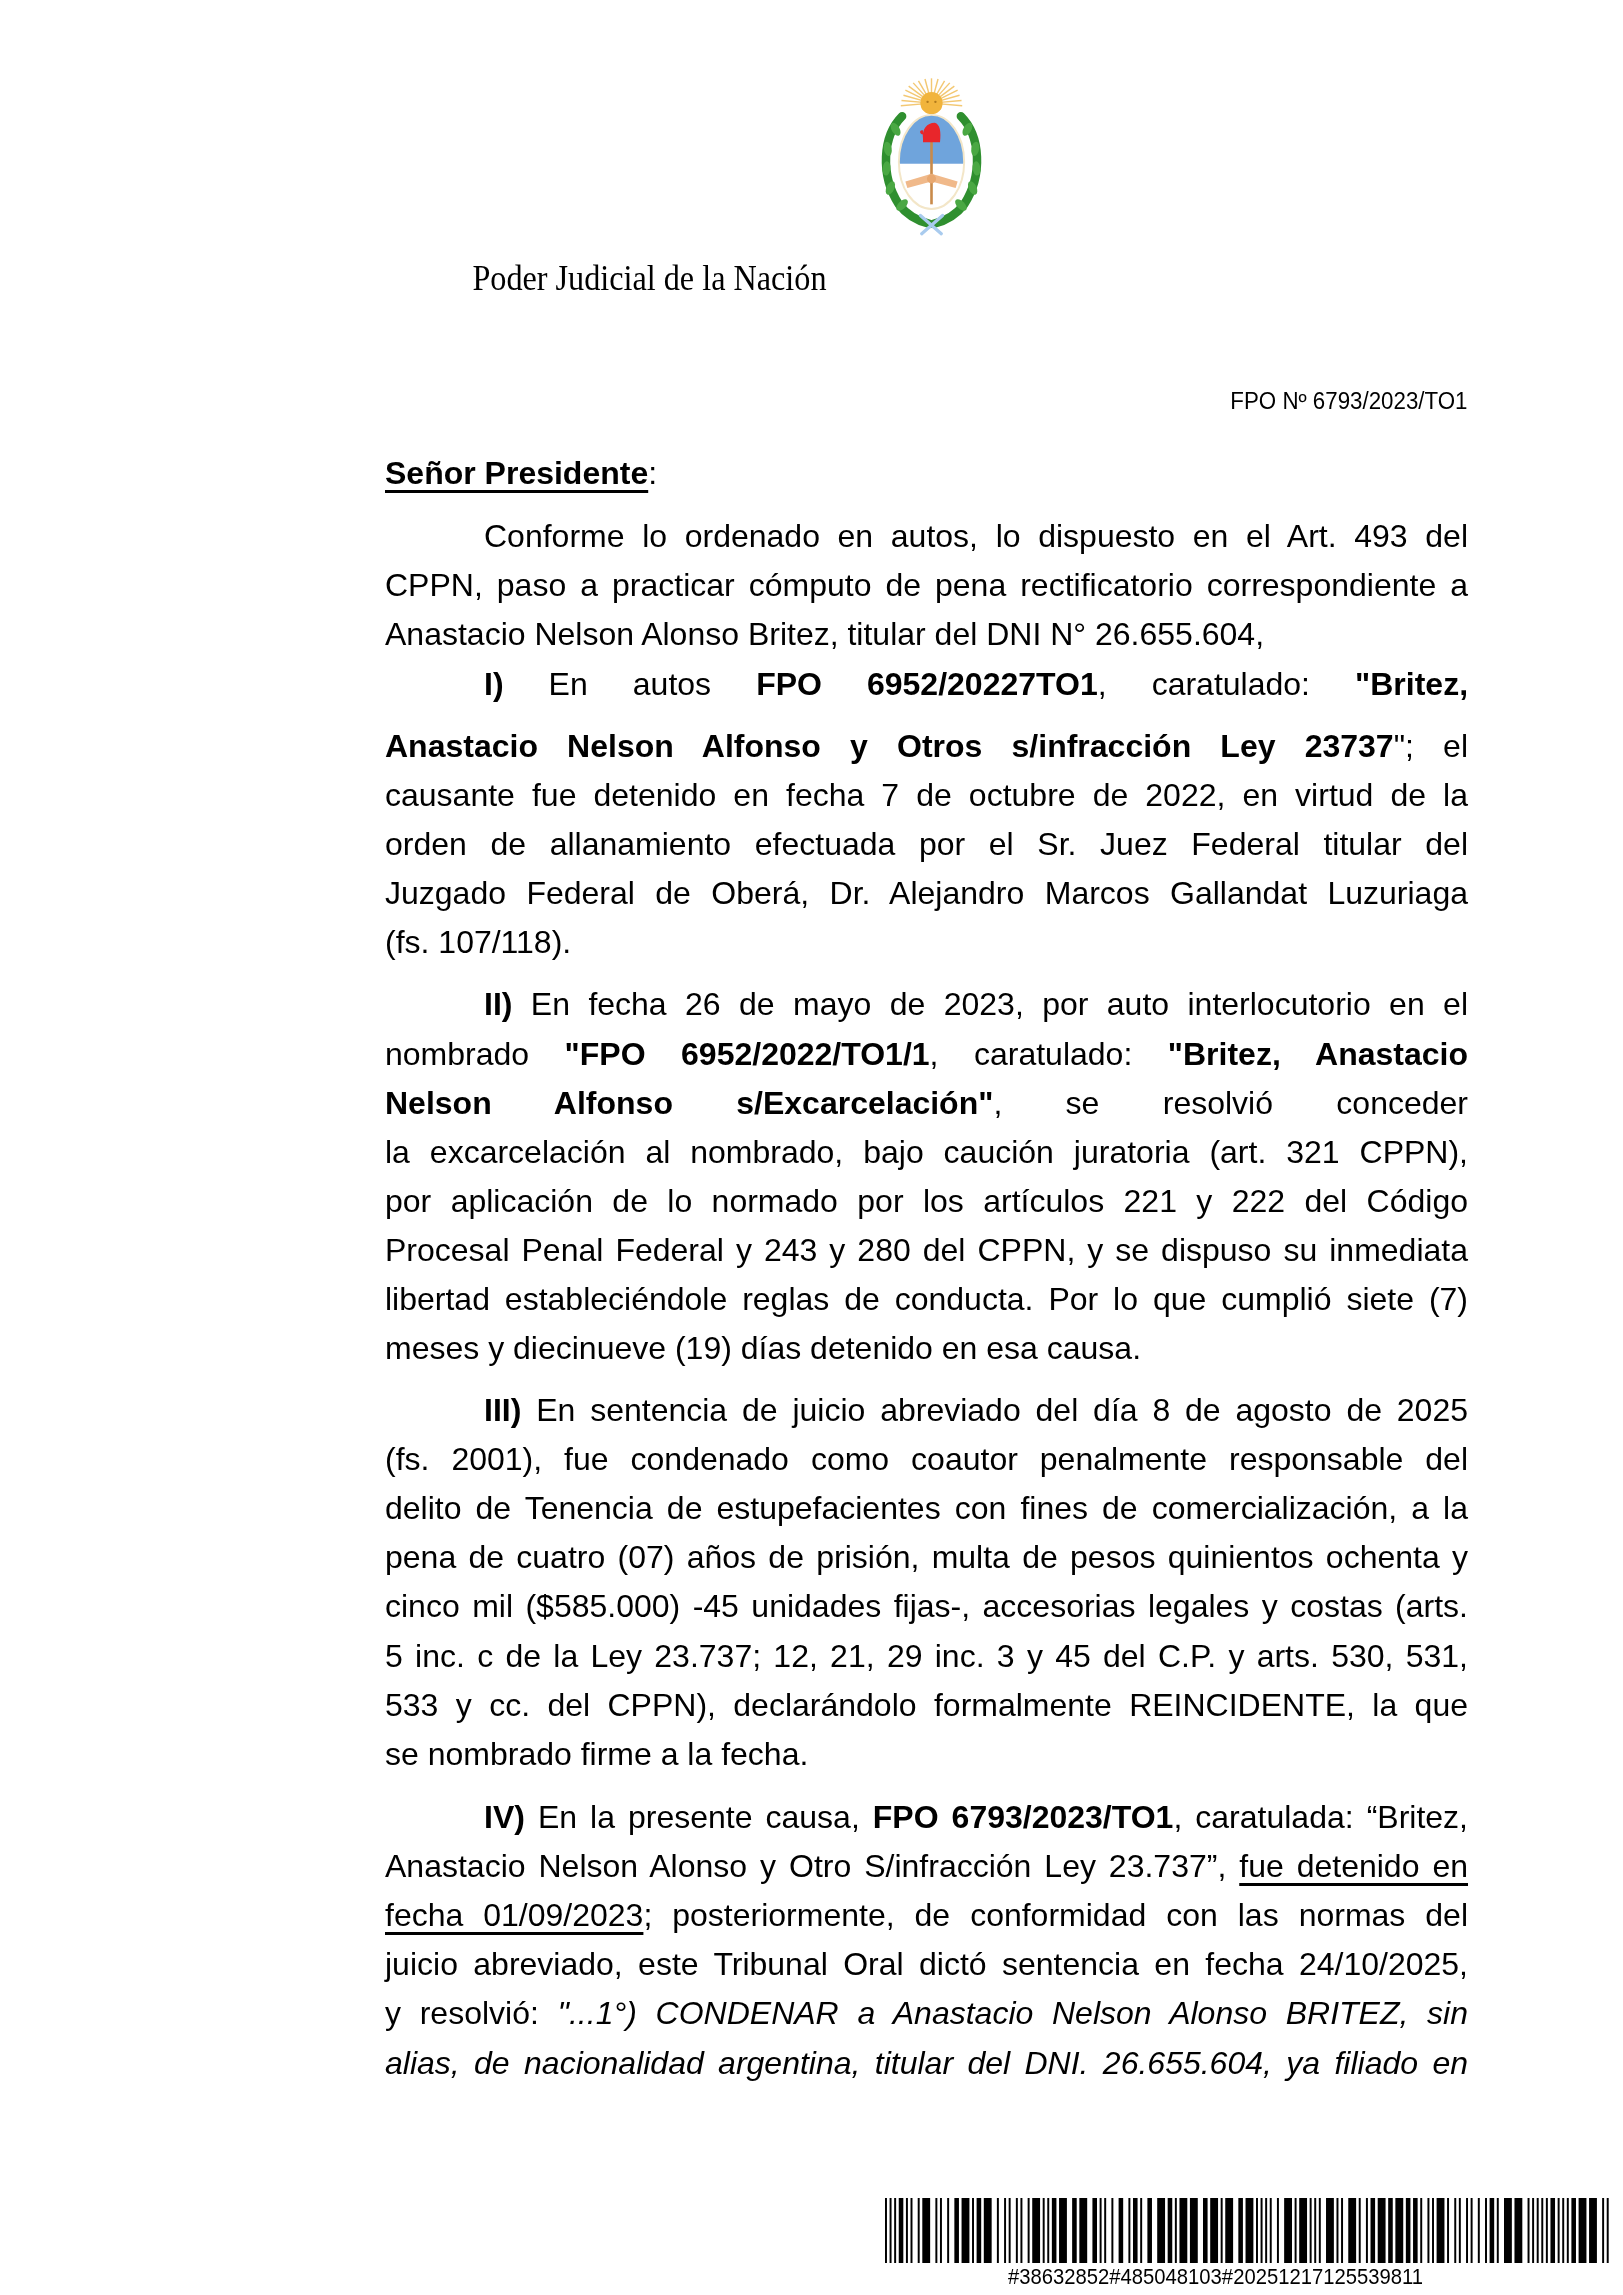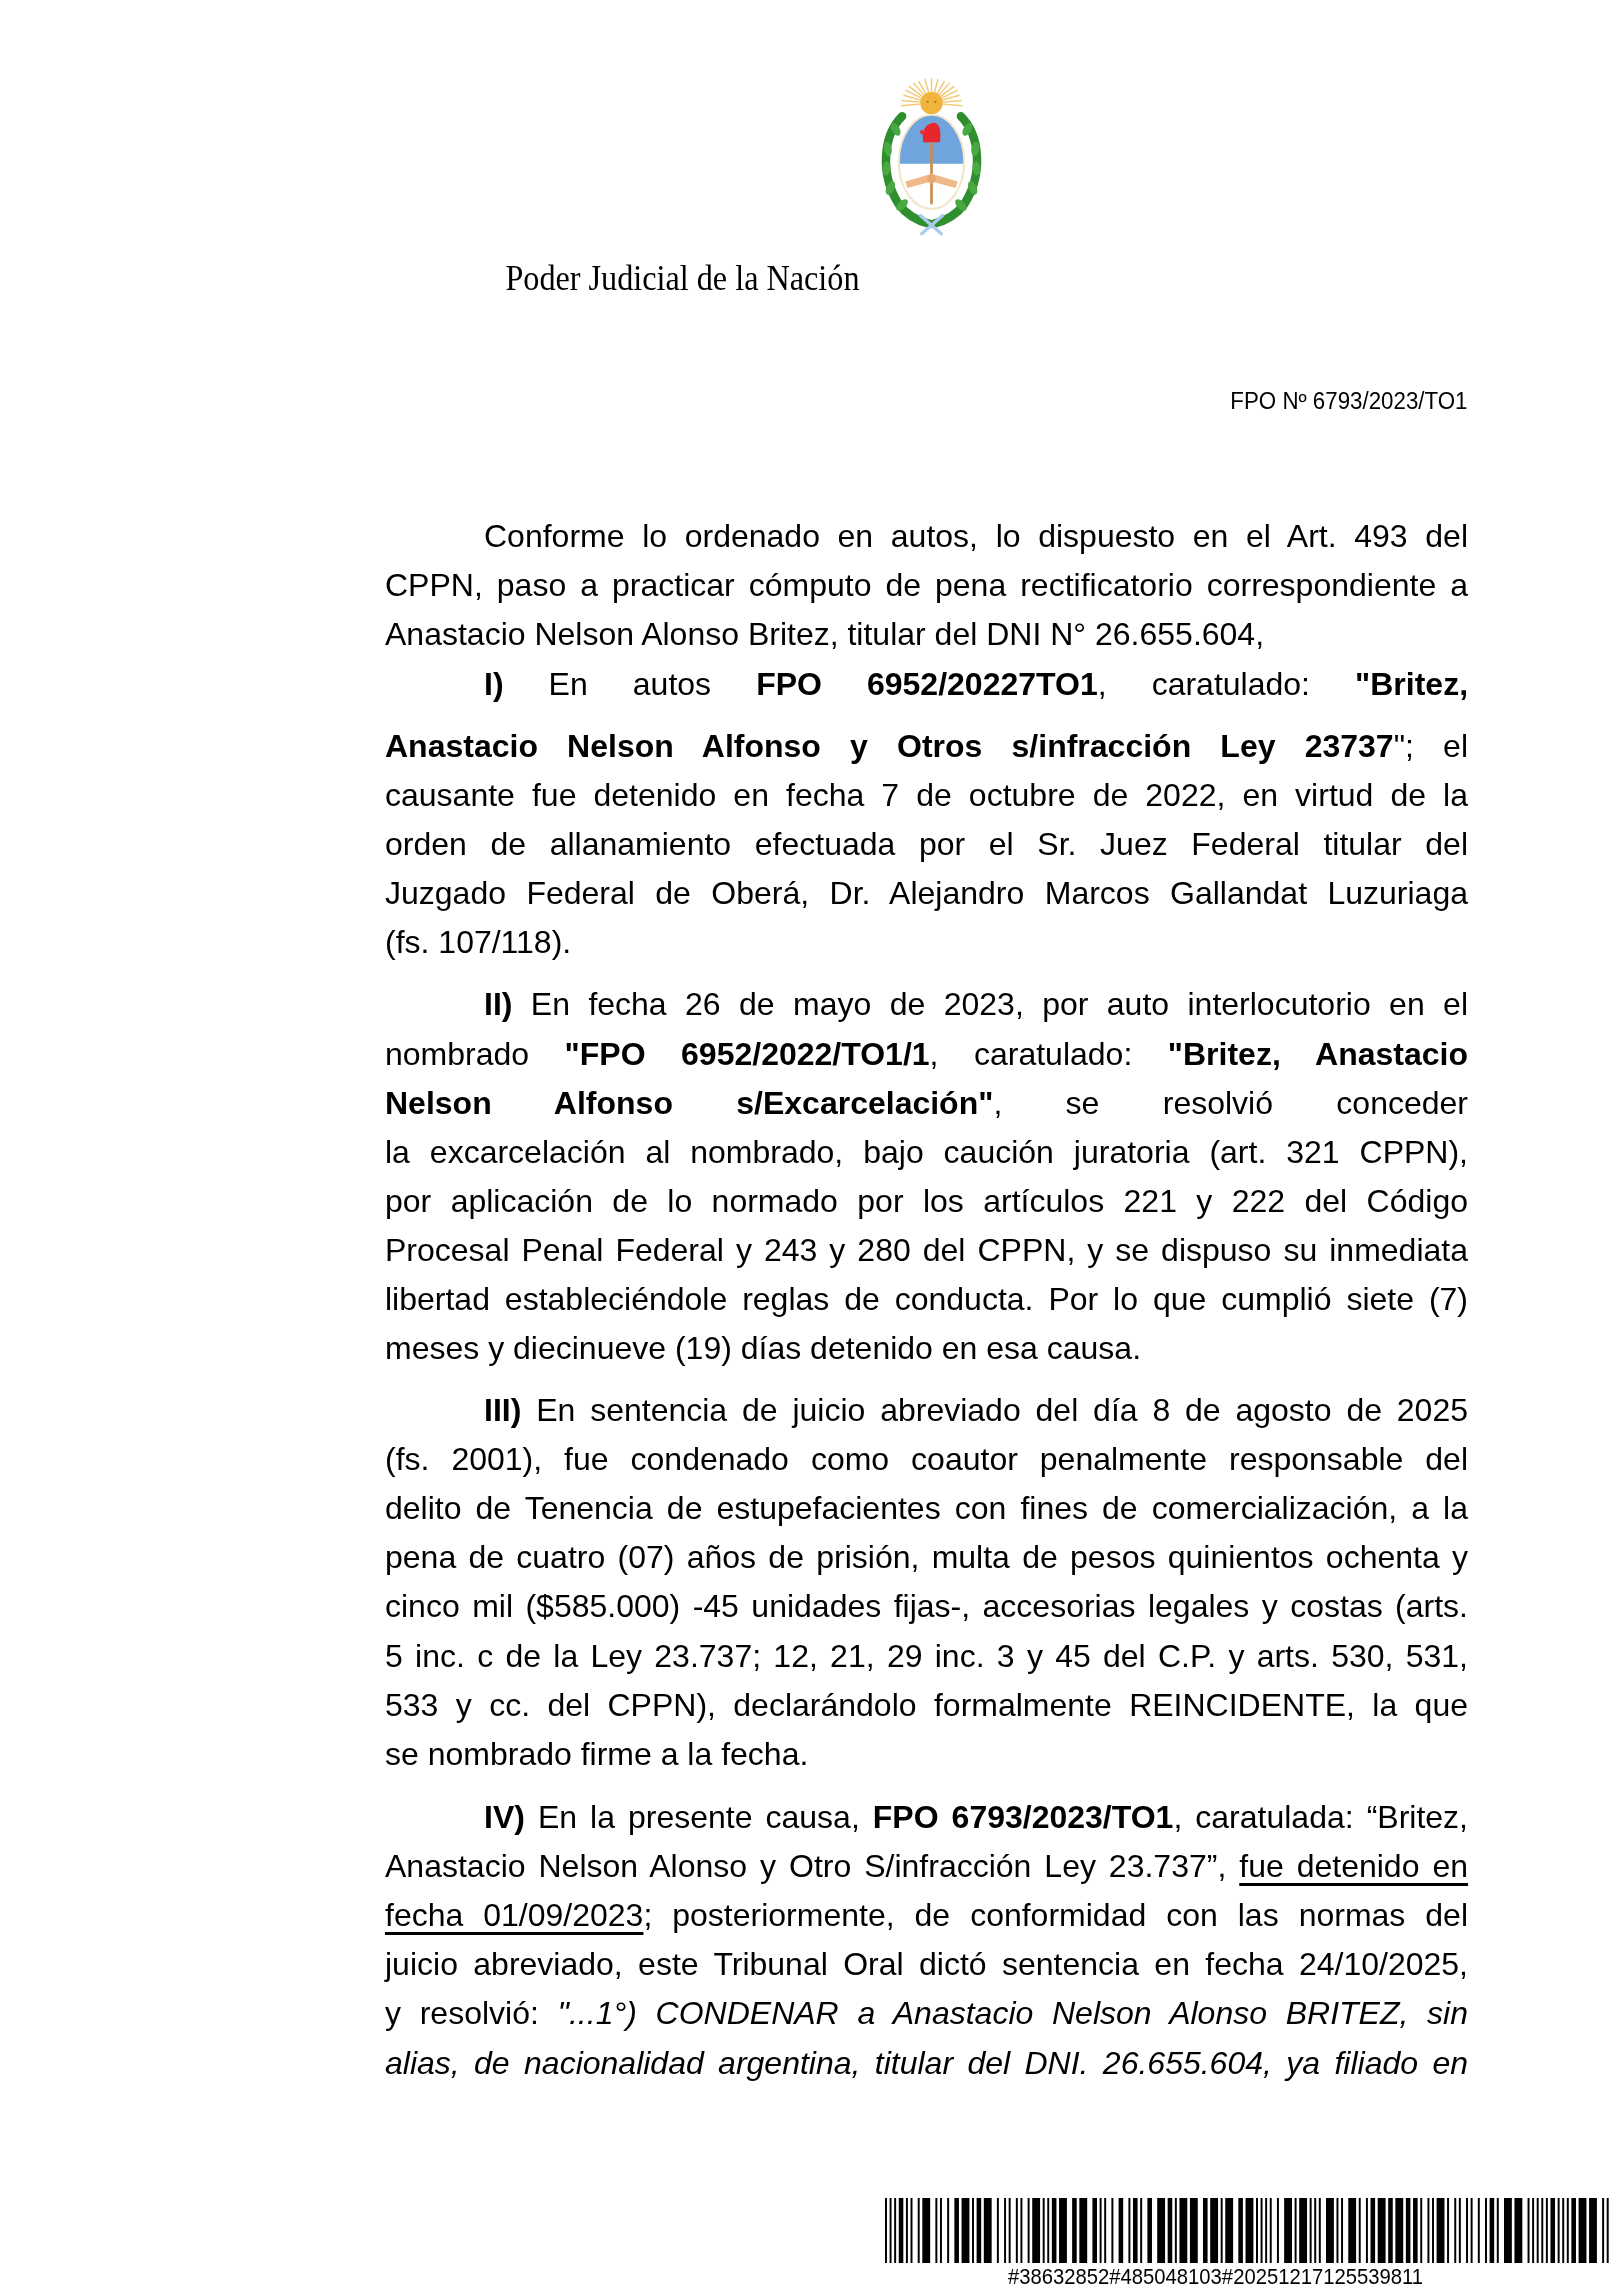--- a/index.html
+++ b/index.html
@@ -4,21 +4,21 @@
 <style>
   html, body { margin: 0; padding: 0; background: #ffffff; }
   body { width: 1623px; height: 2295px; position: relative; overflow: hidden; color: #000; }
   .page { position: absolute; left: 0; top: 0; width: 1623px; height: 2295px; background: #fff; }
 
   
   .coat { position: absolute; left: 876px; top: 77px; width: 111px; height: 160px; }
 
   .hdr1 {
     position: absolute; left: 0; width: 1298px; top: 259px; text-align: center;
-    font-family: "Liberation Serif", serif; font-size: 35px; line-height: 39px; white-space: nowrap; margin-left: 33px;
+    font-family: "Liberation Serif", serif; font-size: 35px; line-height: 39px; white-space: nowrap;
   }
   .hdr1 span { display: inline-block; transform: scaleX(0.92); transform-origin: center; }
   .hdr2 {
     position: absolute; left: 0; width: 1623px; top: 311px; text-align: center;
     font-family: "Liberation Serif", serif; font-size: 44px; line-height: 50px; white-space: nowrap;
   }
   .hdr2 span { display: inline-block; transform: scaleX(0.925); transform-origin: center; }
 
   .caseno {
     position: absolute; right: 156px; top: 388px;
@@ -121,20 +121,21 @@
 
     <g stroke="#a9cbee" stroke-width="5" stroke-linecap="round">
       <line x1="68" y1="212" x2="100" y2="240"></line>
       <line x1="102" y1="212" x2="70" y2="240"></line>
     </g>
   </svg>
 
   <div class="hdr1"><span>Poder Judicial de la Nación</span></div>
   <div class="caseno">FPO Nº 6793/2023/TO1</div>
 
+  <div class="body salut"><b>Señor Presidente</b><span>:</span></div>
 
   <div class="body" style="top:0;">
 
     <div class="ln j ind" style="top:517px">Conforme lo ordenado en autos, lo dispuesto en el Art. 493 del</div>
     <div class="ln j" style="top:566px">CPPN, paso a practicar cómputo de pena rectificatorio correspondiente a</div>
     <div class="ln" style="top:615px">Anastacio Nelson Alonso Britez, titular del DNI N° 26.655.604,</div>
 
     <div class="ln j ind" style="top:665px"><b>I)</b><span> En autos </span><b>FPO 6952/20227TO1</b><span>, caratulado: </span><b>"Britez,</b></div>
     <div class="ln j" style="top:727px"><b>Anastacio Nelson Alfonso y Otros s/infracción Ley 23737</b><span>"; el</span></div>
     <div class="ln j" style="top:776px">causante fue  detenido en fecha 7 de octubre de 2022, en virtud de la</div>

